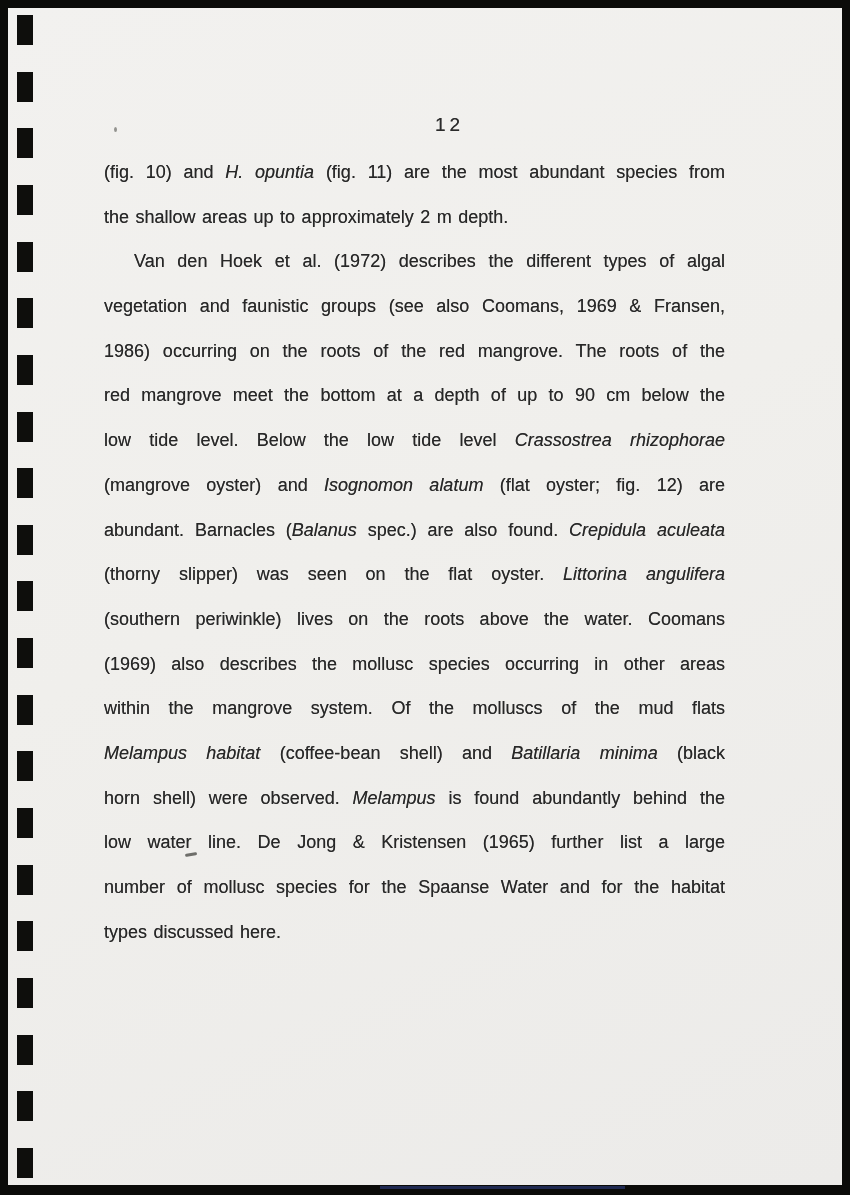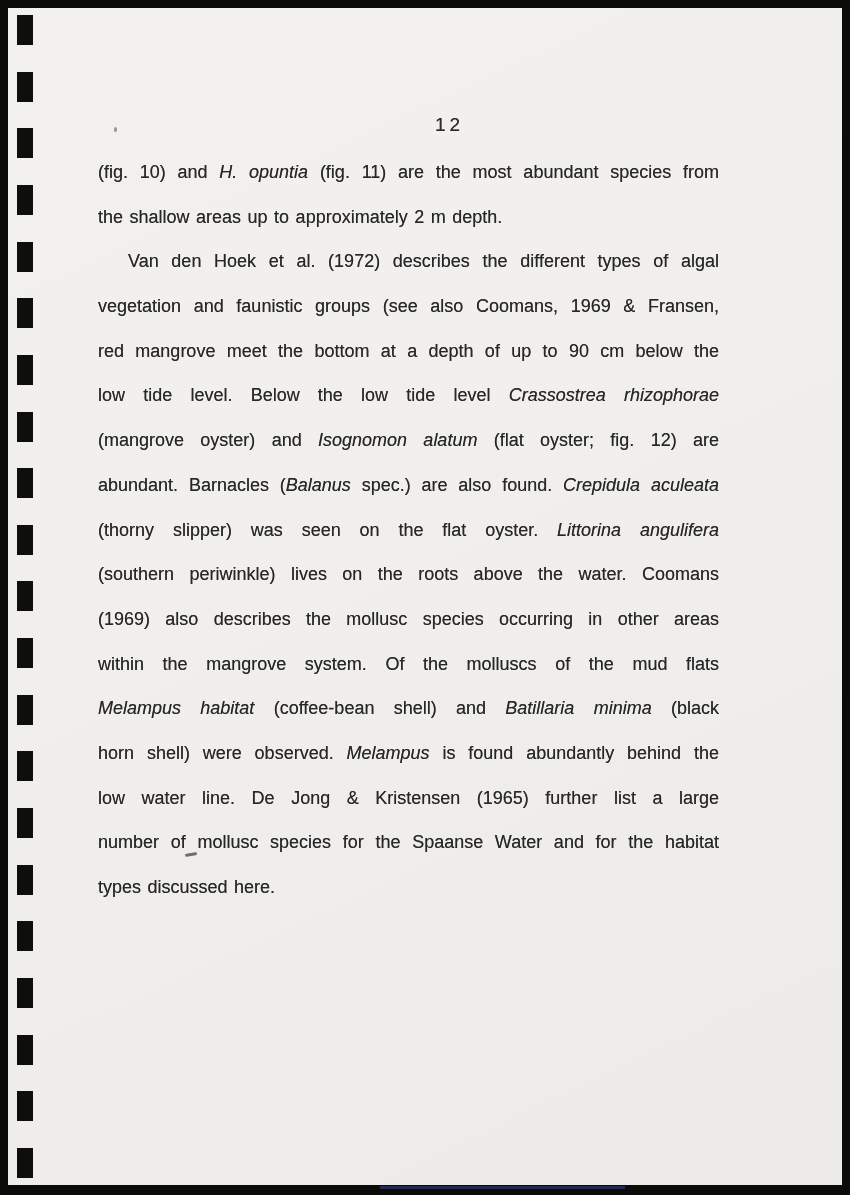--- a/index.html
+++ b/index.html
@@ -25,21 +25,21 @@
       transparent 30px, transparent 56.65px);
   }
   .page-number {
     position: absolute; left: 427px; top: 103px;
     height: 28px; line-height: 28px;
     font-size: 19px; letter-spacing: 4px;
     color: #2b2b2b;
     text-shadow: 0 0 0.5px rgba(40,40,40,0.65);
   }
   .textblock {
-    position: absolute; left: 90px; top: 142px;
+    position: absolute; left: 96px; top: 142px;
     width: 621px;
     font-size: 18px;
     color: #272727;
     text-shadow: 0 0 0.5px rgba(40,40,40,0.65);
     word-spacing: 1.5px;
   }
   .line {
     height: 44.7px; line-height: 44.7px;
     text-align: justify;
     text-align-last: justify;
@@ -81,20 +81,21 @@
   <div class="textblock">
 
     <div class="line"><span>(fig. 10) and </span><span class="it">H. opuntia</span><span> (fig. 11) are the most abundant species from</span></div>
 
     <div class="line nj"><span>the shallow areas up to approximately 2 m depth.</span></div>
 
     <div class="line ind"><span>Van den Hoek et al. (1972) describes the different types of algal</span></div>
 
     <div class="line"><span>vegetation and faunistic groups (see also Coomans, 1969 &amp; Fransen,</span></div>
 
+    <div class="line"><span>1986) occurring on the roots of the red mangrove. The roots of the</span></div>
 
     <div class="line"><span>red mangrove meet the bottom at a depth of up to 90 cm below the</span></div>
 
     <div class="line"><span>low tide level. Below the low tide level </span><span class="it">Crassostrea rhizophorae</span></div>
 
     <div class="line"><span>(mangrove oyster) and </span><span class="it">Isognomon alatum</span><span> (flat oyster; fig. 12) are</span></div>
 
     <div class="line"><span>abundant. Barnacles (</span><span class="it">Balanus</span><span> spec.) are also found. </span><span class="it">Crepidula aculeata</span></div>
 
     <div class="line"><span>(thorny slipper) was seen on the flat oyster. </span><span class="it">Littorina angulifera</span></div>

